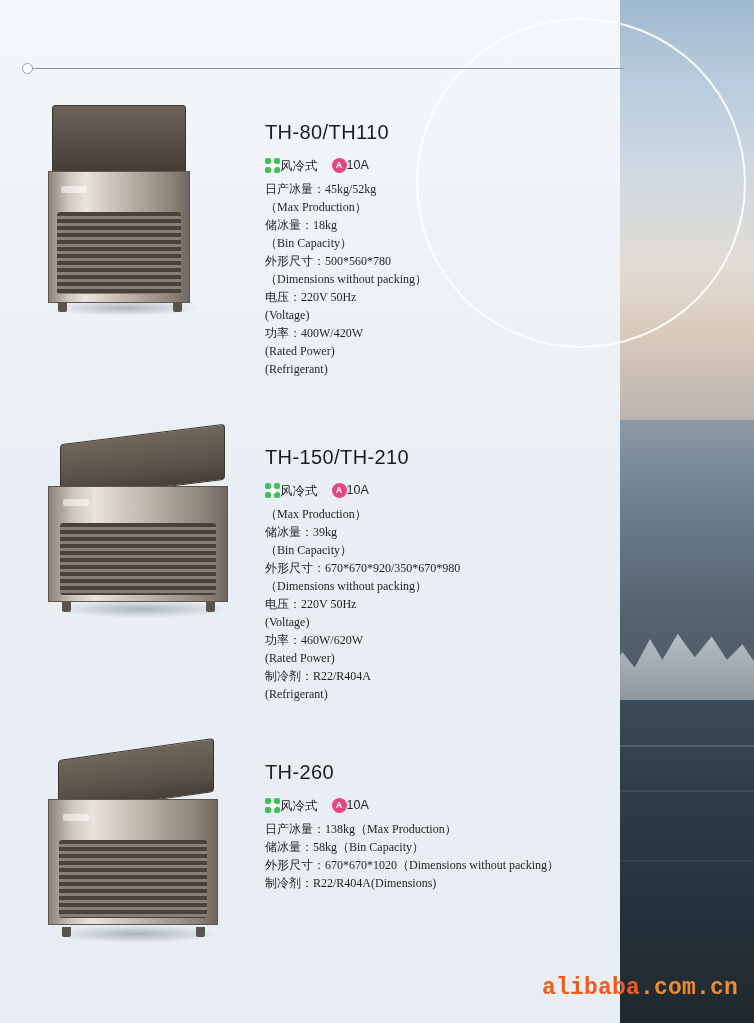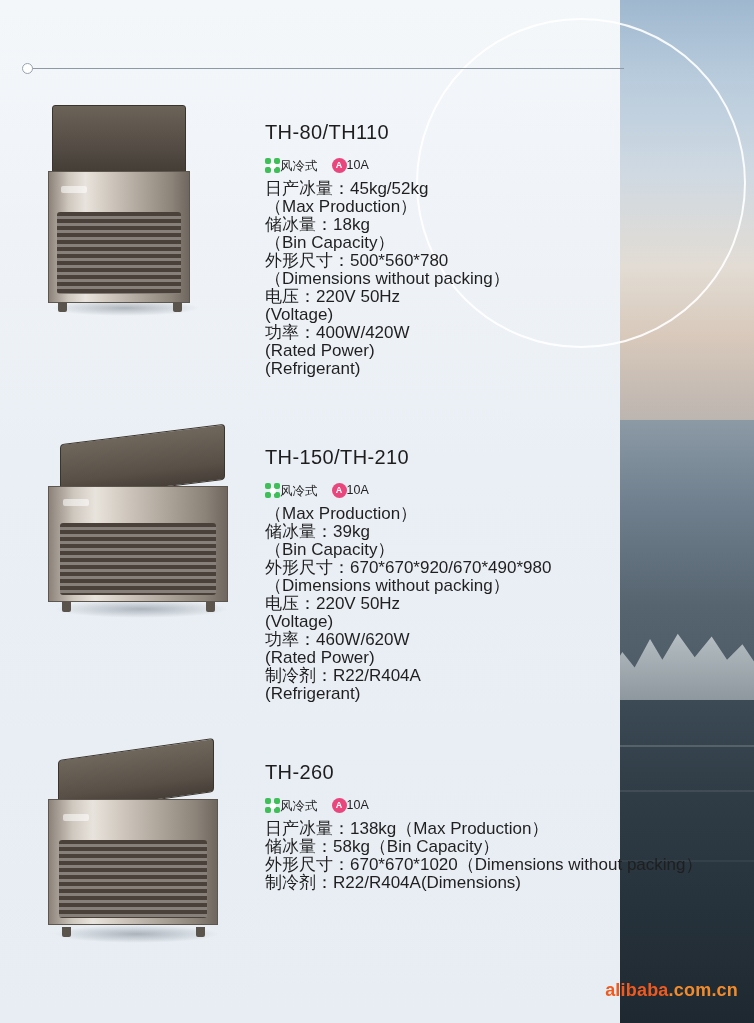--- a/index.html
+++ b/index.html
@@ -120,24 +120,25 @@
 
   .product-title {
     font-size: 20px;
     color: #1d1d1d;
     letter-spacing: 0.4px;
     margin: 16px 0 14px 0;
     font-weight: normal;
   }
 
   .spec-line {
-    font-size: 17px;
+    font-size: 12px;
     color: #1f1f1f;
     line-height: 18px;
     white-space: nowrap;
+    font-family: Liberation Serif, serif;
   }
 
   .badge-row {
     display: flex;
     align-items: flex-start;
     margin-bottom: 4px;
     height: 18px;
   }
   .fan-icon {
     width: 15px;
@@ -246,23 +247,23 @@
     height: 7px;
     background: rgba(255,255,255,0.55);
     border-radius: 2px;
   }
 
   
   .watermark {
     position: absolute;
     right: 16px;
     bottom: 22px;
-    font-size: 18px;
+    font-size: 23px;
     letter-spacing: 0.2px;
-    font-family: Liberation Sans, sans-serif;
+    font-family: Liberation Mono, monospace;
     margin-left: 16px;
   }
   .wm-ali { color: #f05a1e; font-weight: bold; }
   .wm-com { color: #f28b2c; font-weight: bold; }
 </style>
 </head>
 <body>
 
 <div class="page">
 
@@ -353,21 +354,21 @@
             <span class="hub"></span>
           </span>
         <span class="badge-text">风冷式</span>
         <span class="badge-gap"></span>
         <span class="amp-icon">A</span>
         <span class="badge-text">10A</span>
       </div>
       <div class="spec-line">（Max Production）</div>
       <div class="spec-line">储冰量：39kg</div>
       <div class="spec-line">（Bin Capacity）</div>
-      <div class="spec-line">外形尺寸：670*670*920/670*490*980</div>
+      <div class="spec-line">外形尺寸：670*670*920/350*670*980</div>
       <div class="spec-line">（Dimensions without packing）</div>
       <div class="spec-line">电压：220V  50Hz</div>
       <div class="spec-line">(Voltage)</div>
       <div class="spec-line">功率：460W/620W</div>
       <div class="spec-line">(Rated Power)</div>
       <div class="spec-line">制冷剂：R22/R404A</div>
       <div class="spec-line">(Refrigerant)</div>
     </div>
   </div>
 

